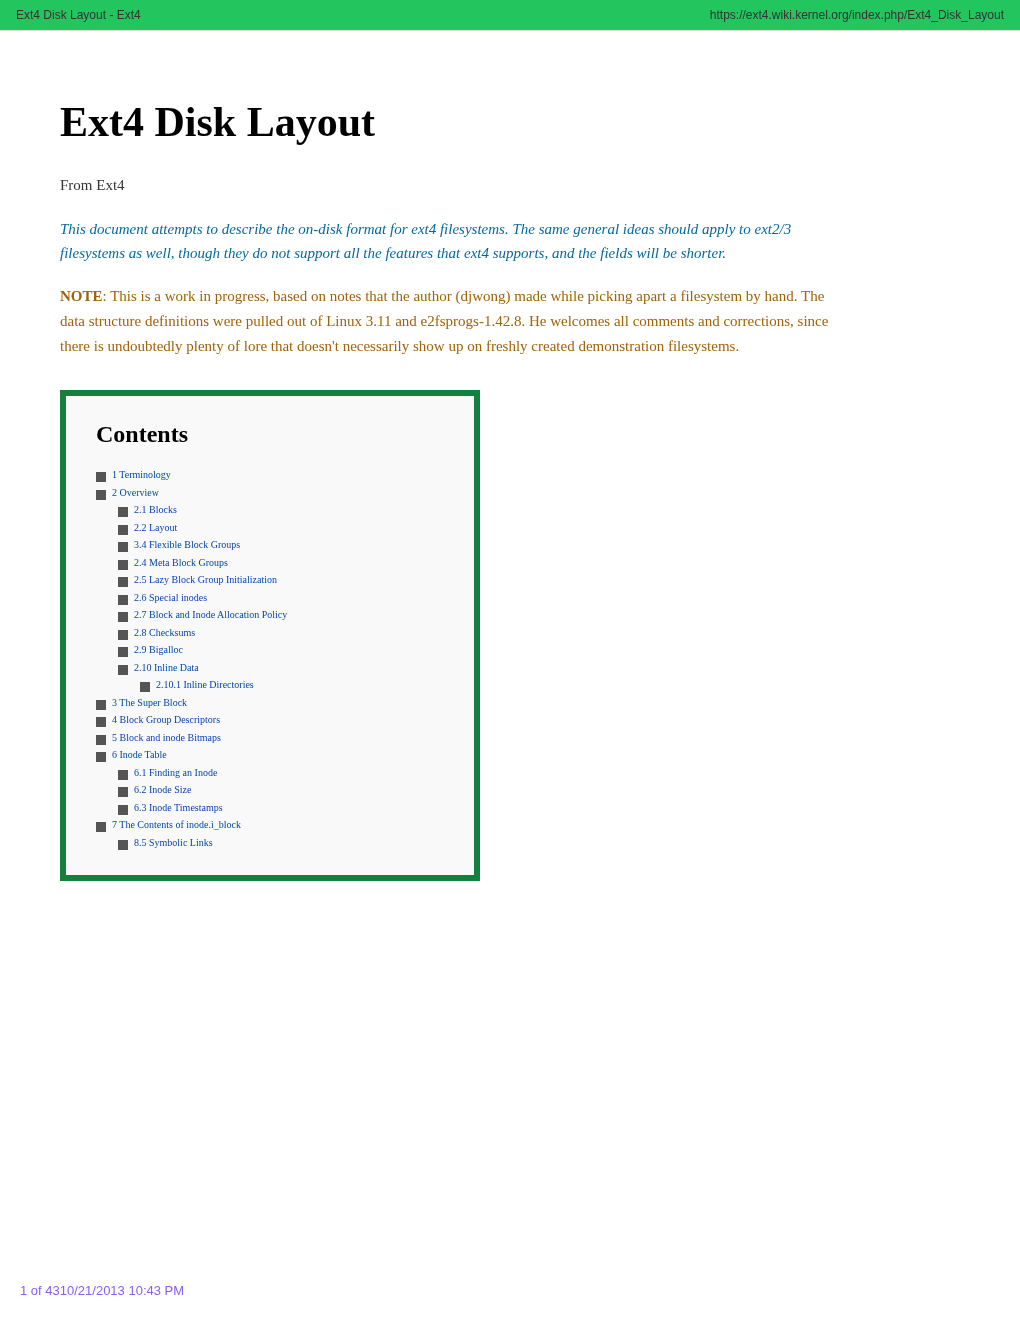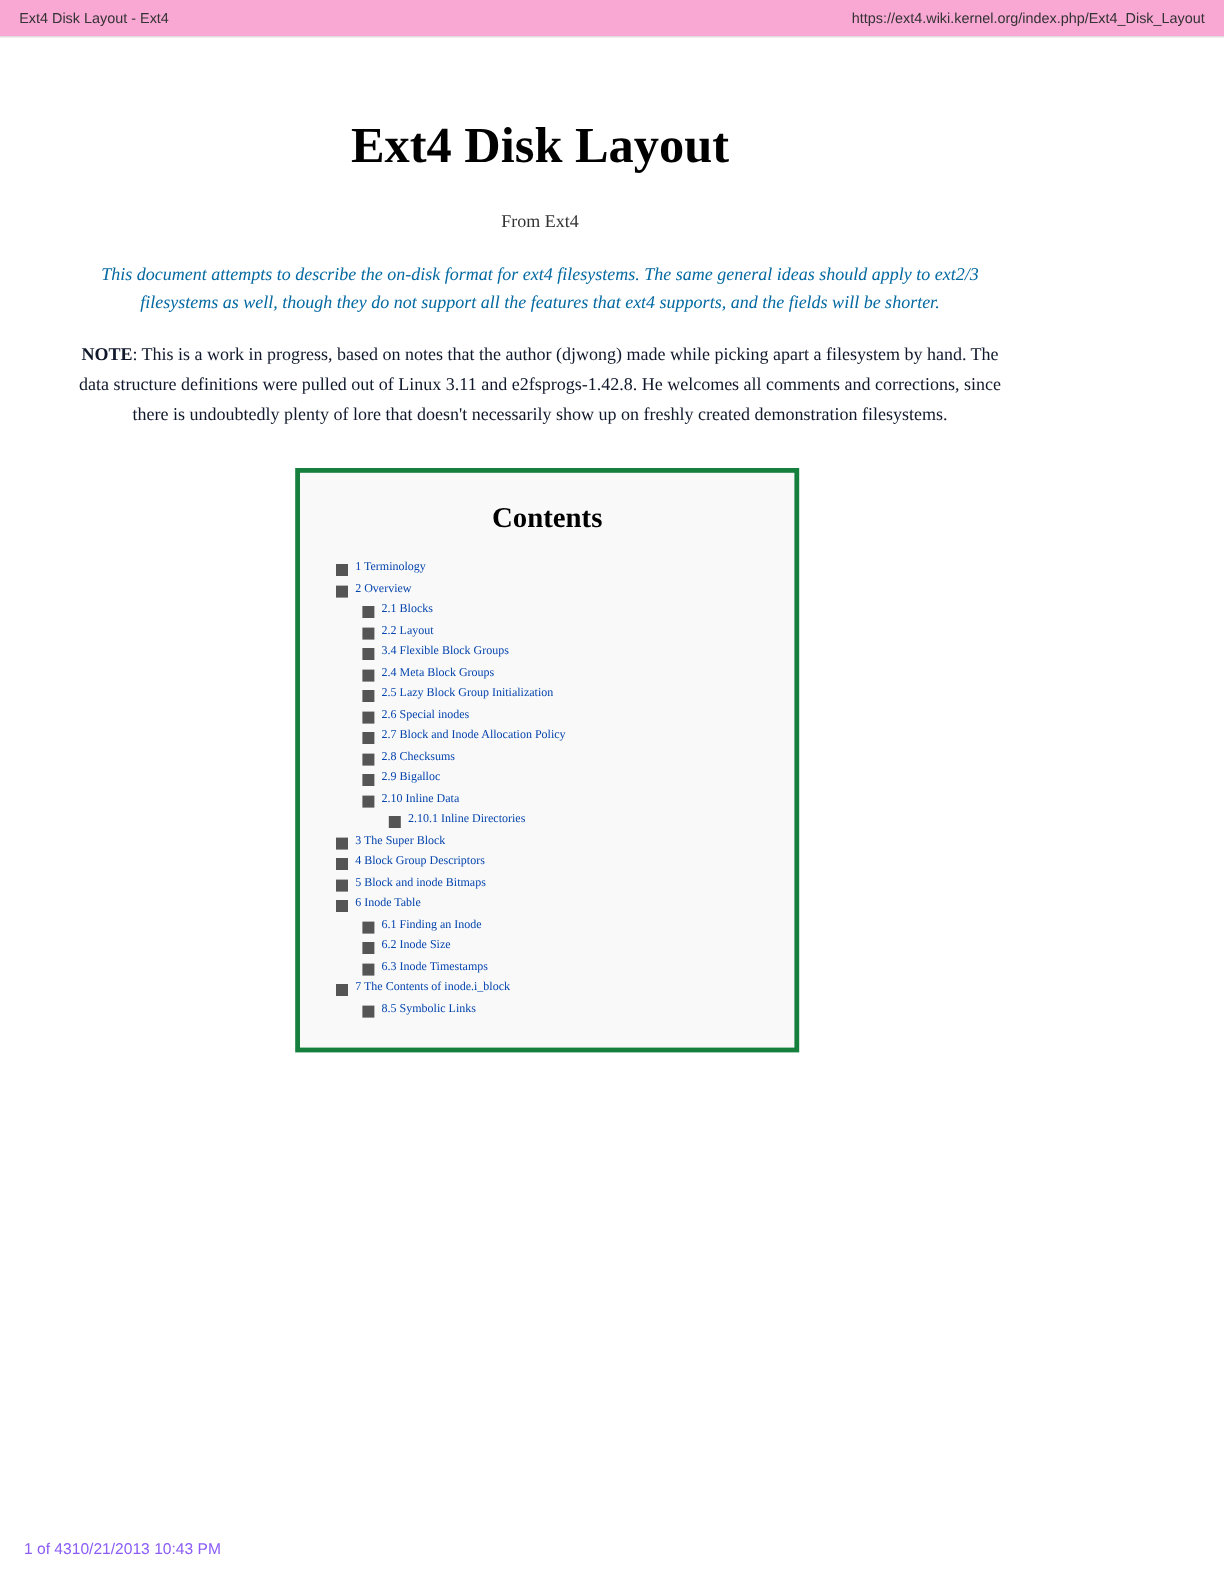--- a/index.html
+++ b/index.html
@@ -21,27 +21,26 @@
 
     .browser-bar {
       display: flex;
       justify-content: space-between;
       align-items: center;
       padding: 6px 16px;
       font-size: 12px;
       font-family: Arial, sans-serif;
       color: #333;
       border-bottom: 1px solid #ddd;
-      background: #f9a8d4;
+      background: #22c55e;
     }
 
     .page-content {
       padding: 40px 60px 80px 60px;
       max-width: 900px;
-      text-align: center;
     }
 
     .page-title {
       font-size: 42px;
       font-weight: bold;
       font-family: Georgia, serif;
       margin-bottom: 20px;
       margin-top: 20px;
       color: #000;
     }
@@ -57,36 +56,35 @@
       line-height: 1.65;
       margin-bottom: 18px;
       color: #0369a1;
       font-style: italic;
     }
 
     .note-text {
       font-size: 15px;
       line-height: 1.65;
       margin-bottom: 24px;
-      color: #0f172a;
+      color: #a16207;
     }
 
     .note-text strong {
       font-weight: bold;
     }
 
     .contents-box {
-      border: 4px solid #15803d;
+      border: 6px solid #15803d;
       padding: 20px 30px 24px 30px;
       display: inline-block;
       min-width: 420px;
       max-width: 500px;
       background: #f9f9f9;
       margin-top: 8px;
-      margin-left: 12px;
     }
 
     .contents-title {
       font-size: 24px;
       font-weight: bold;
       margin-bottom: 14px;
       font-family: Georgia, serif;
     }
 
     .toc-list {

